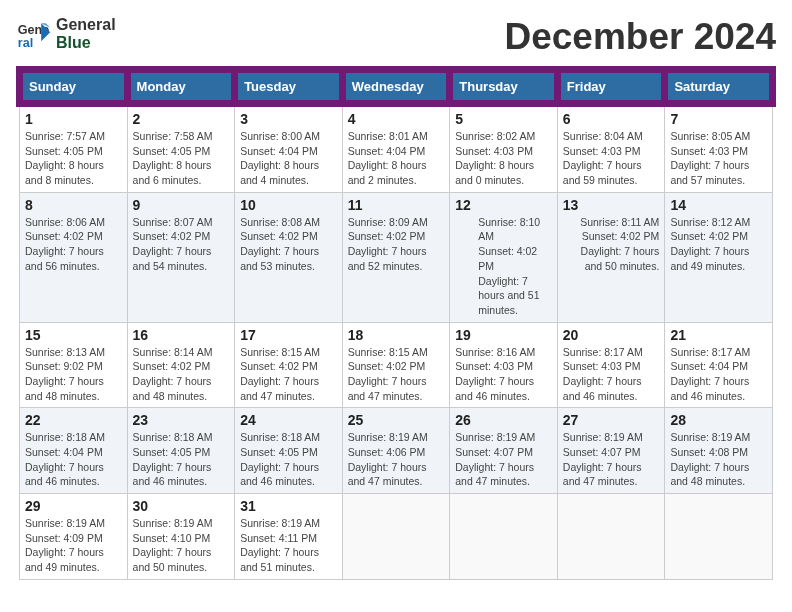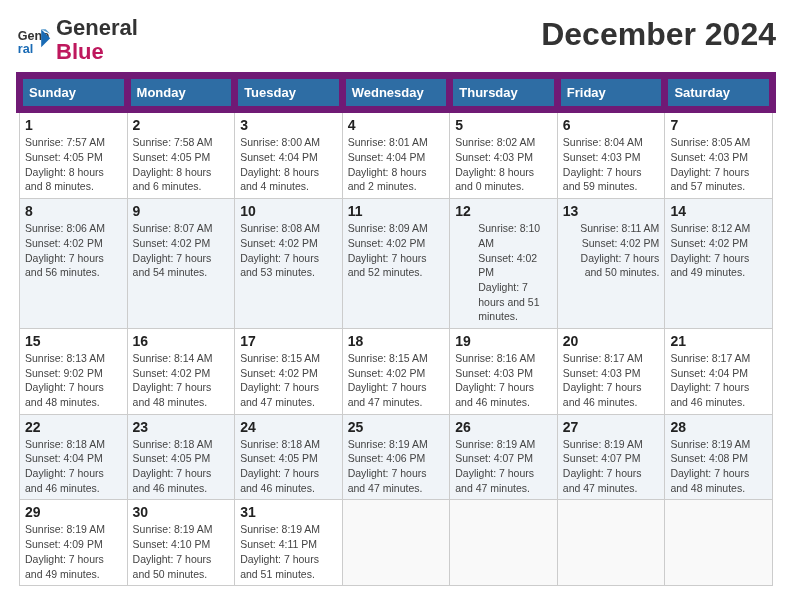--- a/index.html
+++ b/index.html
@@ -15,34 +15,34 @@
       justify-content: space-between;
       align-items: flex-start;
       margin-bottom: 8px;
     }
     .logo {
       display: flex;
       align-items: center;
       gap: 4px;
     }
     .logo-text {
-      font-size: 22px;
+      font-size: 16px;
       font-weight: bold;
       color: #333;
       line-height: 1.1;
     }
     .logo-icon {
       width: 36px;
       height: 36px;
     }
     .title-block {
       text-align: right;
     }
     .month-title {
-      font-size: 32px;
+      font-size: 37px;
       font-weight: bold;
       color: #333;
     }
     .location {
       font-size: 15px;
       color: #555;
     }
     .calendar {
       width: 100%;
       border-collapse: collapse;
@@ -90,21 +90,21 @@
 <div class="header">
   <div class="logo">
     <svg class="logo-icon" viewBox="0 0 40 40">
       <text x="2" y="20" font-size="14" font-weight="bold" fill="#333">Gene</text>
       <text x="2" y="34" font-size="14" font-weight="bold" fill="#1a6bb5">ral</text>
       <polygon points="28,8 38,18 28,28" fill="#1a6bb5"></polygon>
       <polygon points="28,8 38,13 33,8" fill="#5599cc"></polygon>
     </svg>
     <div class="logo-text">
       <div>General</div>
-      <div style="color:#be185d">Blue</div>
+      <div style="color:#14532d">Blue</div>
     </div>
   </div>
   <div class="title-block">
     <div class="month-title">December 2024</div>
   </div>
 </div>
 
 <table class="calendar">
   <thead>
     <tr>

